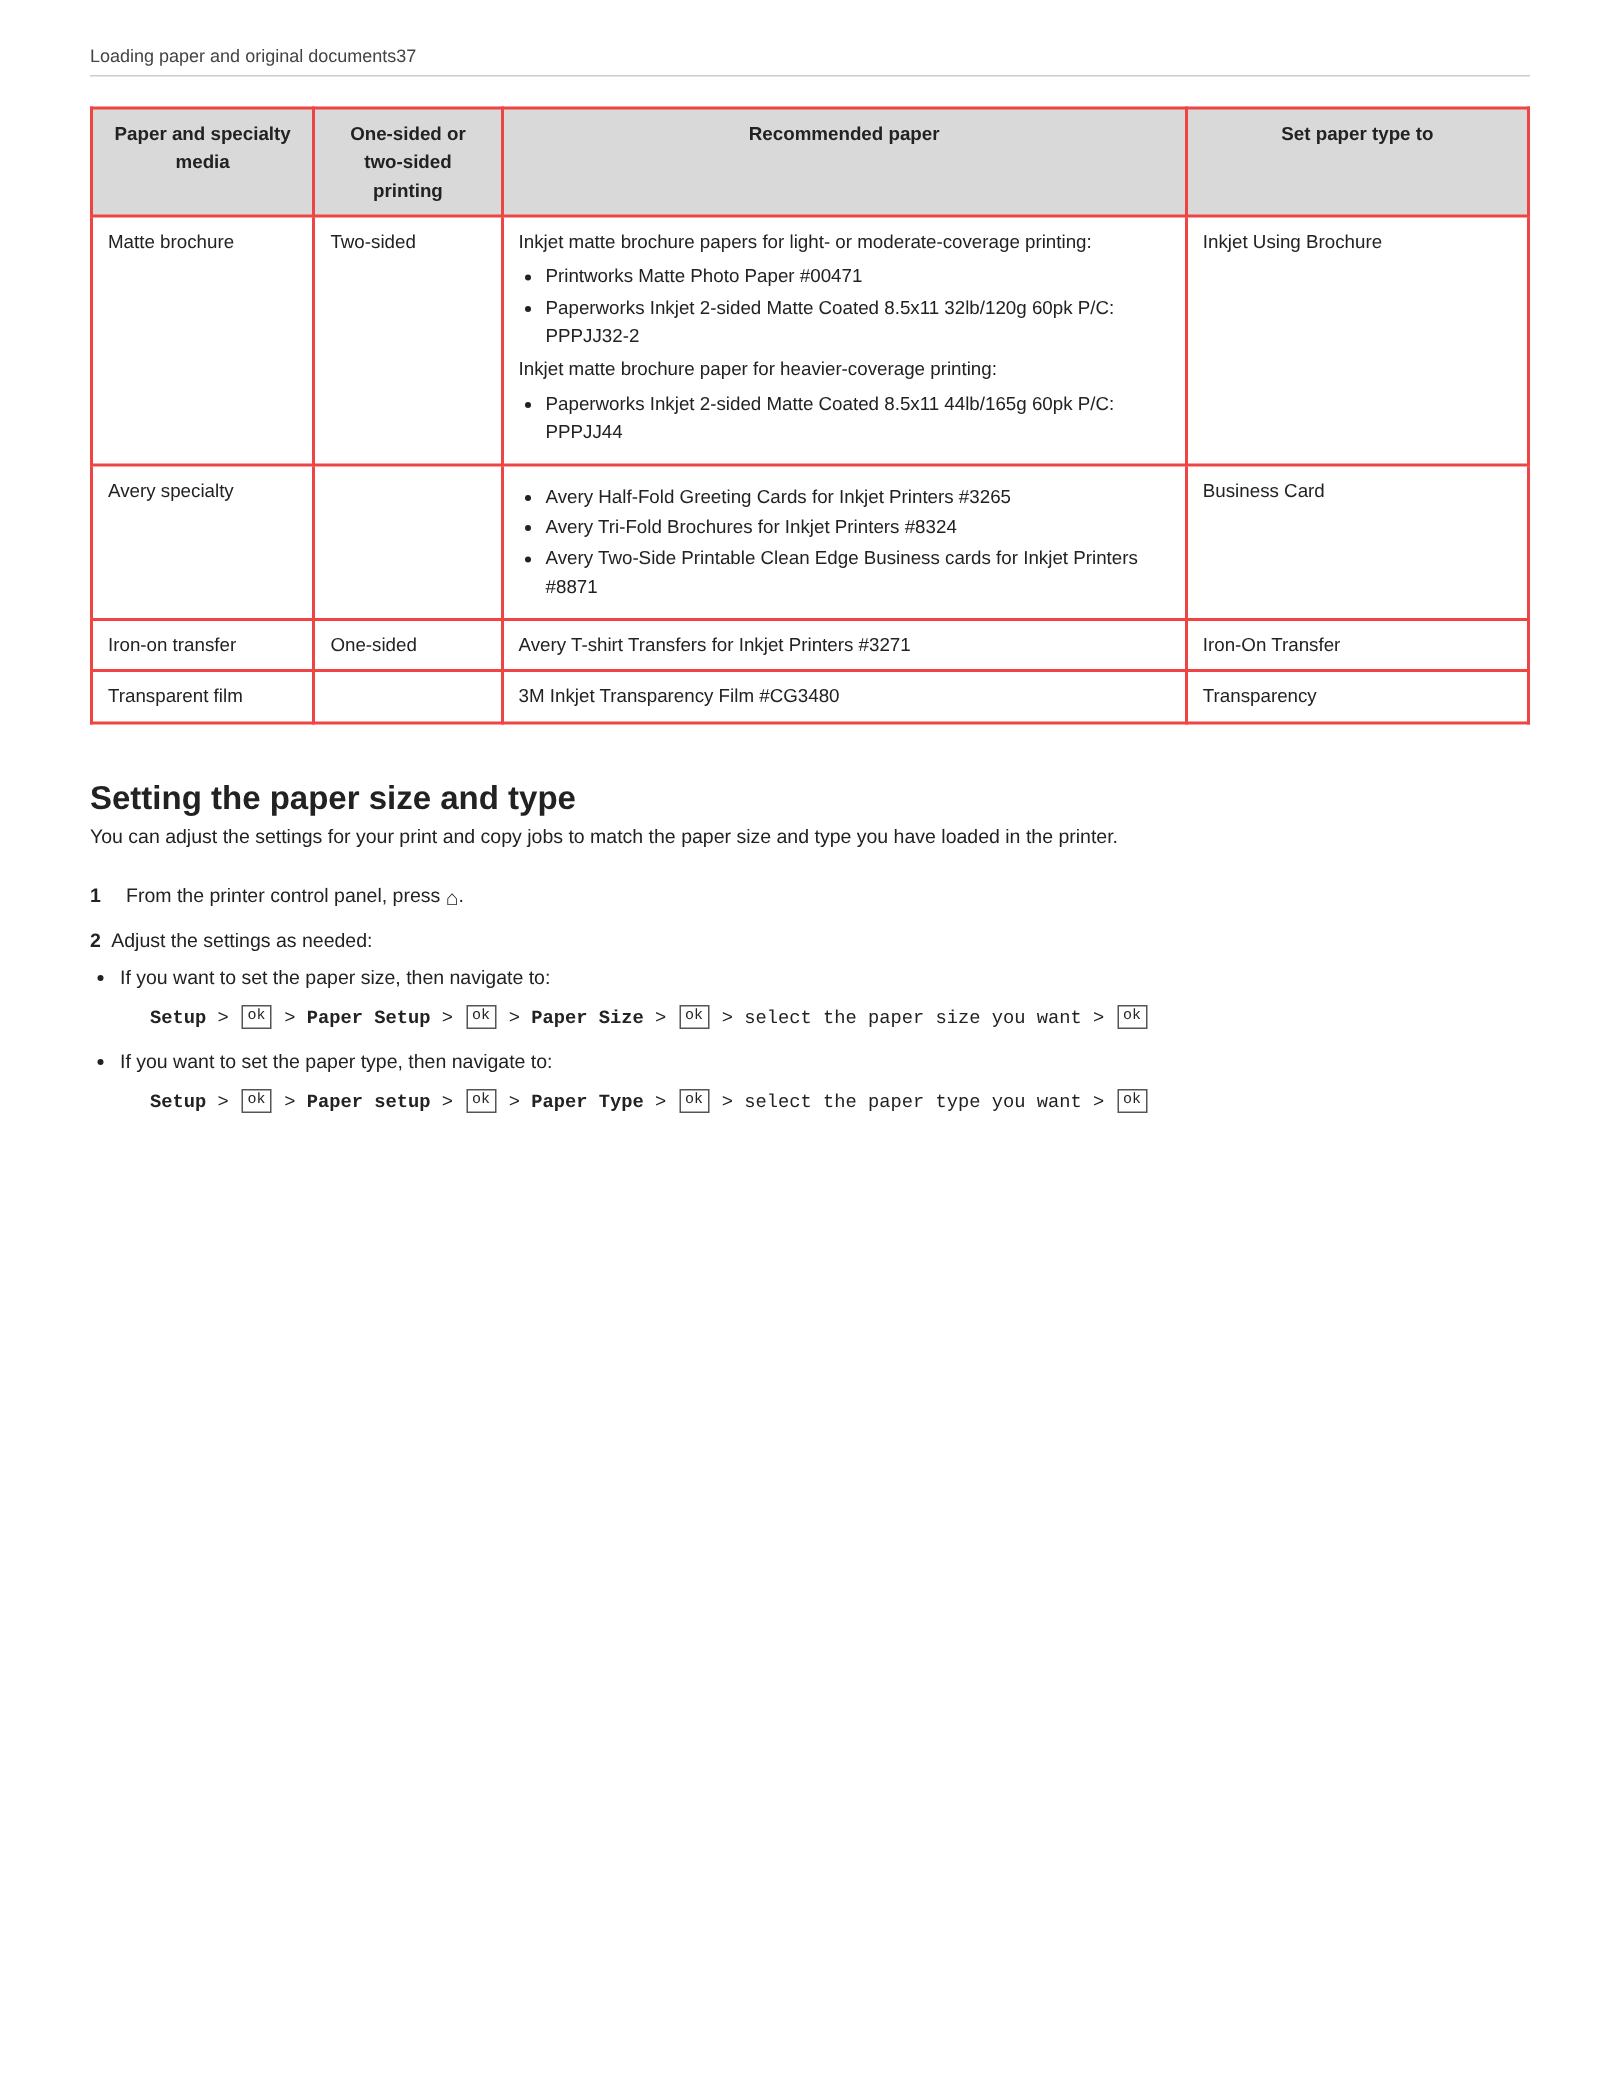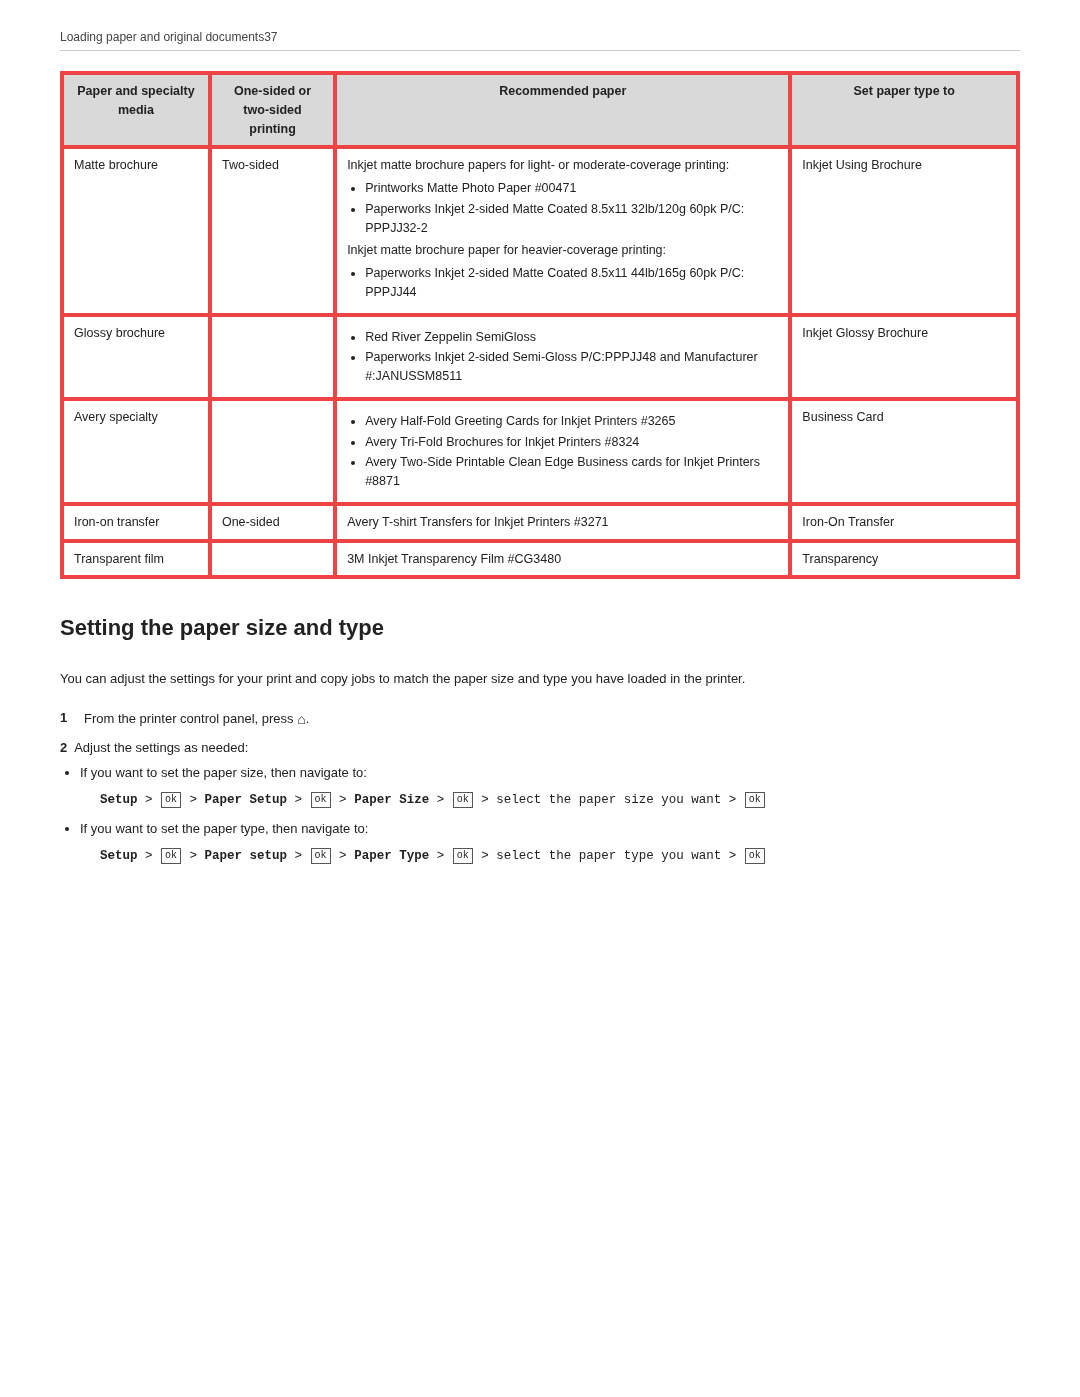--- a/index.html
+++ b/index.html
@@ -29,21 +29,21 @@
     }
 
     
     table {
       width: 100%;
       border-collapse: collapse;
       margin-bottom: 36px;
       border: 1px solid #999;
     }
     table th, table td {
-      border: 4px solid #ef4444;
+      border: 2px solid #ef4444;
       padding: 7px 10px;
       vertical-align: top;
       font-size: 12.5px;
       line-height: 1.5;
     }
     thead th {
       background-color: #d9d9d9;
       font-weight: bold;
       font-size: 12.5px;
     }
@@ -57,21 +57,21 @@
       list-style: disc;
       padding-left: 18px;
       margin: 4px 0;
     }
     .bullet-list li { margin-bottom: 2px; }
 
     
     .section-title {
       font-size: 22px;
       font-weight: bold;
-      margin-bottom: 28px;
+      margin-bottom: 3px;
       margin-top: 10px;
     }
     .section-intro {
       font-size: 13px;
       line-height: 1.6;
       margin-bottom: 18px;
     }
     .subsection-title {
       font-size: 14px;
       font-weight: bold;
@@ -172,31 +172,20 @@
           <li>Paperworks Inkjet 2-sided Matte Coated 8.5x11 32lb/120g 60pk P/C: PPPJJ32-2</li>
         </ul>
         Inkjet matte brochure paper for heavier-coverage printing:
         <ul class="bullet-list">
           <li>Paperworks Inkjet 2-sided Matte Coated 8.5x11 44lb/165g 60pk P/C: PPPJJ44</li>
         </ul>
       </td>
       <td>Inkjet Using Brochure</td>
     </tr>
 
-    <tr>
-      <td>Glossy brochure</td>
-      <td></td>
-      <td>
-        <ul class="bullet-list">
-          <li>Red River Zeppelin SemiGloss</li>
-          <li>Paperworks Inkjet 2-sided Semi-Gloss P/C:PPPJJ48 and Manufacturer #:JANUSSM8511</li>
-        </ul>
-      </td>
-      <td>Inkjet Glossy Brochure</td>
-    </tr>
 
     <tr>
       <td>Avery specialty</td>
       <td></td>
       <td>
         <ul class="bullet-list">
           <li>Avery Half-Fold Greeting Cards for Inkjet Printers #3265</li>
           <li>Avery Tri-Fold Brochures for Inkjet Printers #8324</li>
           <li>Avery Two-Side Printable Clean Edge Business cards for Inkjet Printers #8871</li>
         </ul>

